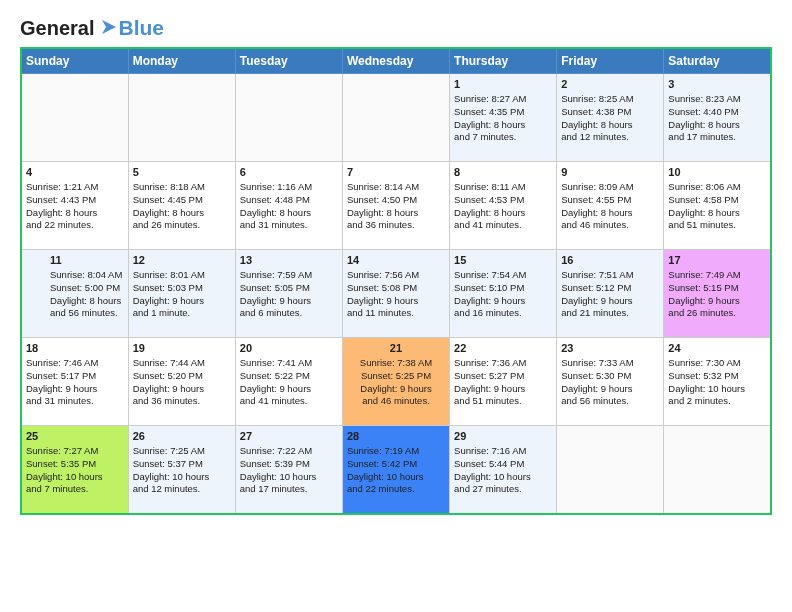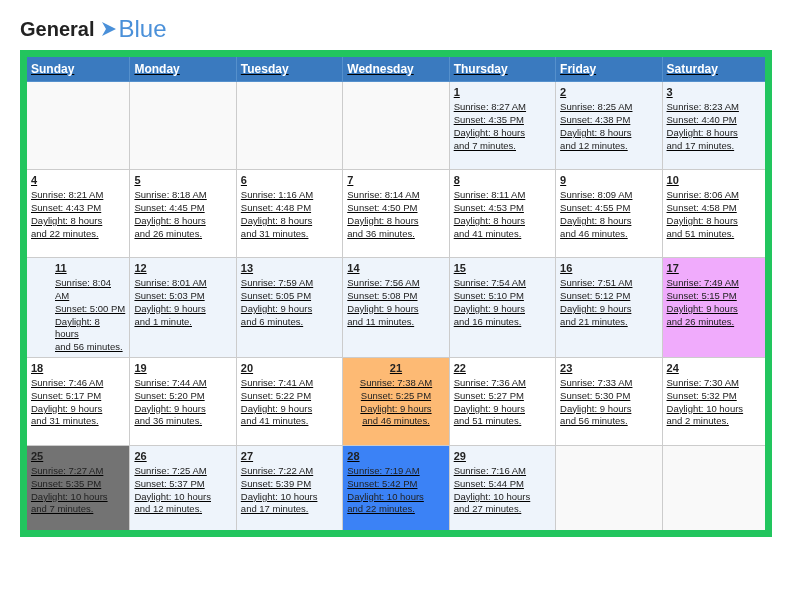--- a/index.html
+++ b/index.html
@@ -35,25 +35,24 @@
       font-weight: bold;
       color: #222;
       line-height: 1.1;
     }
     .location {
       font-size: 14px;
       color: #444;
     }
     .calendar {
       flex: 1;
-      border: 7px solid #22c55e;
+      border: 2px solid #22c55e;
       border-collapse: collapse;
       width: 100%;
       table-layout: fixed;
-      text-decoration: underline;
     }
     .calendar th {
       background-color: #3a7abf;
       color: #fff;
       font-size: 12px;
       font-weight: bold;
       padding: 5px 4px;
       text-align: left;
       border: 1px solid #5590cc;
     }
@@ -91,21 +90,21 @@
 <div class="page">
   <div class="header">
     <div class="logo">
       <div>
         <div style="display:flex;align-items:center;">
           <div style="font-size:20px;font-weight:bold;color:#222;line-height:1.1;">
             <span style="color:#222;">General</span><svg width="22" height="22" viewBox="0 0 22 22" style="vertical-align:middle;margin-left:2px;margin-top:-4px;">
                 <polygon points="6,4 20,11 6,18 10,11" fill="#4a90d9"></polygon>
               </svg>
           </div>
-          <div style="font-size:24px;font-weight:normal;color:#4a90d9;line-height:1.1;margin-top:0;">Blue</div>
+          <div style="font-size:21px;font-weight:bold;color:#4a90d9;line-height:1.1;margin-top:0;">Blue</div>
         </div>
       </div>
     </div>
     <div class="title-block">
       <div class="month-title"></div>
       <div class="location"></div>
     </div>
   </div>
 
   <table class="calendar">
@@ -144,21 +143,21 @@
             <span class="day-num">3</span>
             <div>Sunrise: 8:23 AM</div>
             <div>Sunset: 4:40 PM</div>
             <div>Daylight: 8 hours</div>
             <div>and 17 minutes.</div>
           </td>
         </tr>
         <tr>
           <td style="background-color: rgb(255, 255, 255);">
             <span class="day-num">4</span>
-            <div>Sunrise: 8:21 AM</div>
+            <div>Sunrise: 1:21 AM</div>
             <div>Sunset: 4:43 PM</div>
             <div>Daylight: 8 hours</div>
             <div>and 22 minutes.</div>
           </td>
           <td style="background-color: rgb(255, 255, 255);">
             <span class="day-num">5</span>
             <div>Sunrise: 8:18 AM</div>
             <div>Sunset: 4:45 PM</div>
             <div>Daylight: 8 hours</div>
             <div>and 26 minutes.</div>
@@ -295,21 +294,21 @@
           </td>
           <td style="background-color: rgb(255, 255, 255); margin-top: 9px;">
             <span class="day-num">24</span>
             <div>Sunrise: 7:30 AM</div>
             <div>Sunset: 5:32 PM</div>
             <div>Daylight: 10 hours</div>
             <div>and 2 minutes.</div>
           </td>
         </tr>
         <tr>
-          <td style="background-color: #737373;">
+          <td style="background-color: #bef264;">
             <span class="day-num">25</span>
             <div>Sunrise: 7:27 AM</div>
             <div>Sunset: 5:35 PM</div>
             <div>Daylight: 10 hours</div>
             <div>and 7 minutes.</div>
           </td>
           <td style="background-color: rgb(238, 244, 251);">
             <span class="day-num">26</span>
             <div>Sunrise: 7:25 AM</div>
             <div>Sunset: 5:37 PM</div>

